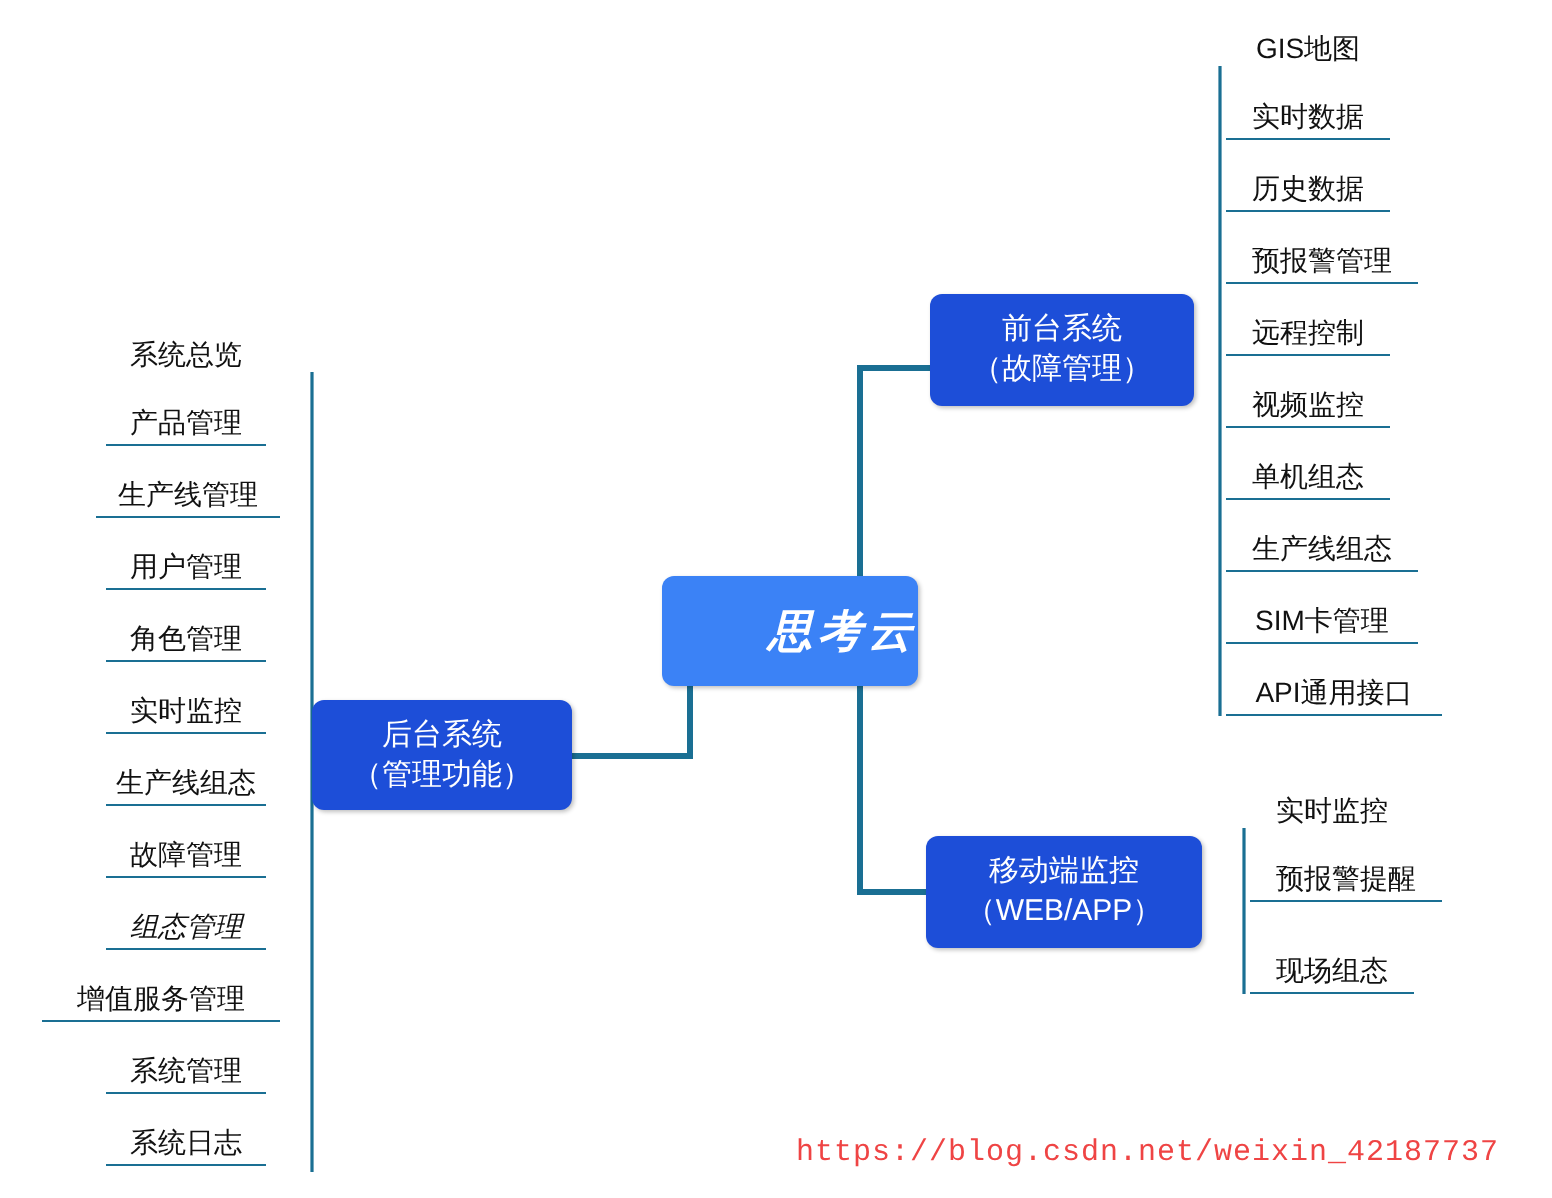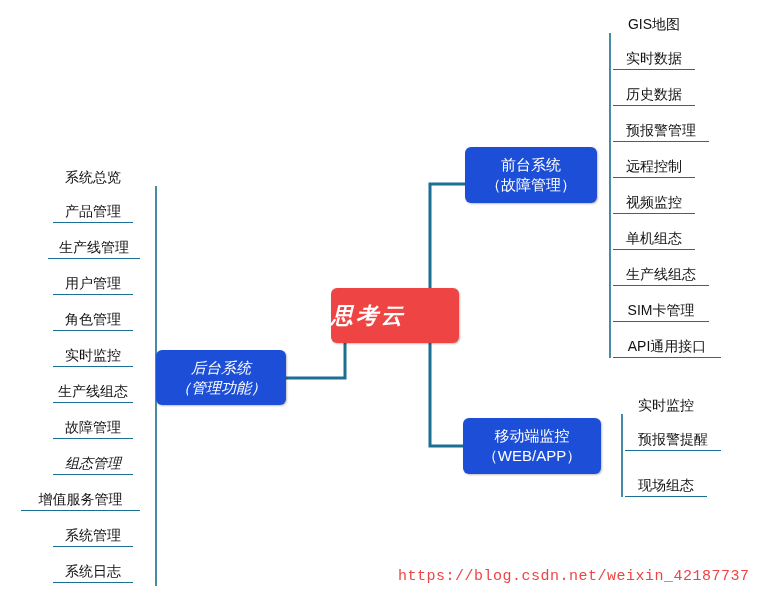--- a/index.html
+++ b/index.html
@@ -21,26 +21,26 @@
     width: 776px;
     height: 599px;
   }
   .node {
     position: absolute;
     box-sizing: border-box;
     white-space: nowrap;
   }
   
   .center-node {
-    background: #ef4444;
+    background: #3b82f6;
     color: #ffffff;
     border-radius: 6px;
     display: flex;
     align-items: center;
-    justify-content: flex-start;
+    justify-content: flex-end;
     font-family: "Liberation Serif", serif;
     font-weight: bold;
     font-style: italic;
     font-size: 22px;
     letter-spacing: 3px;
     box-shadow: 1px 1px 2px rgba(0,0,0,0.25);
   }
   
   .main-node {
     background: #1d4ed8;
@@ -110,21 +110,21 @@
 
     <path d="M 610 33 L 610 358" fill="none" stroke="#1a6f93" stroke-width="1.6"></path>
 
     <path d="M 622 414 L 622 497" fill="none" stroke="#1a6f93" stroke-width="1.6"></path>
   </svg>
 
   <div class="node center-node" style="left:331px; top:288px; width:128px; height:55px;">
     <span>思考云</span>
   </div>
 
-  <div class="node main-node" style="left:156px; top:350px; width:130px; height:55px;font-style:italic;">
+  <div class="node main-node" style="left:156px; top:350px; width:130px; height:55px;">
     <span>后台系统</span>
     <span>（管理功能）</span>
   </div>
 
   <div class="node leaf plain" style="left:53px; top:166px; width:80px; height:22px;">
     <span>系统总览</span>
   </div>
   <div class="node leaf under" style="left:53px; top:199px; width:80px; height:24px;">
     <span>产品管理</span>
   </div>

